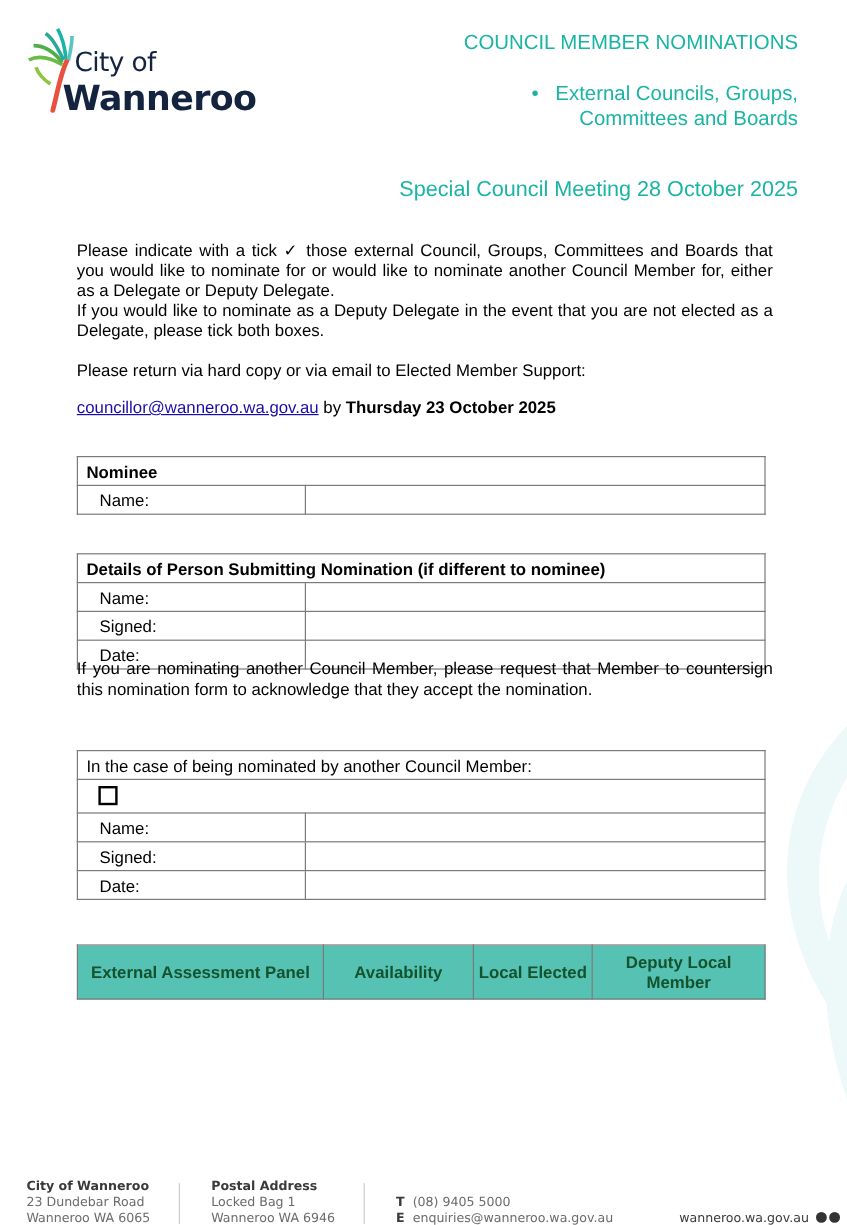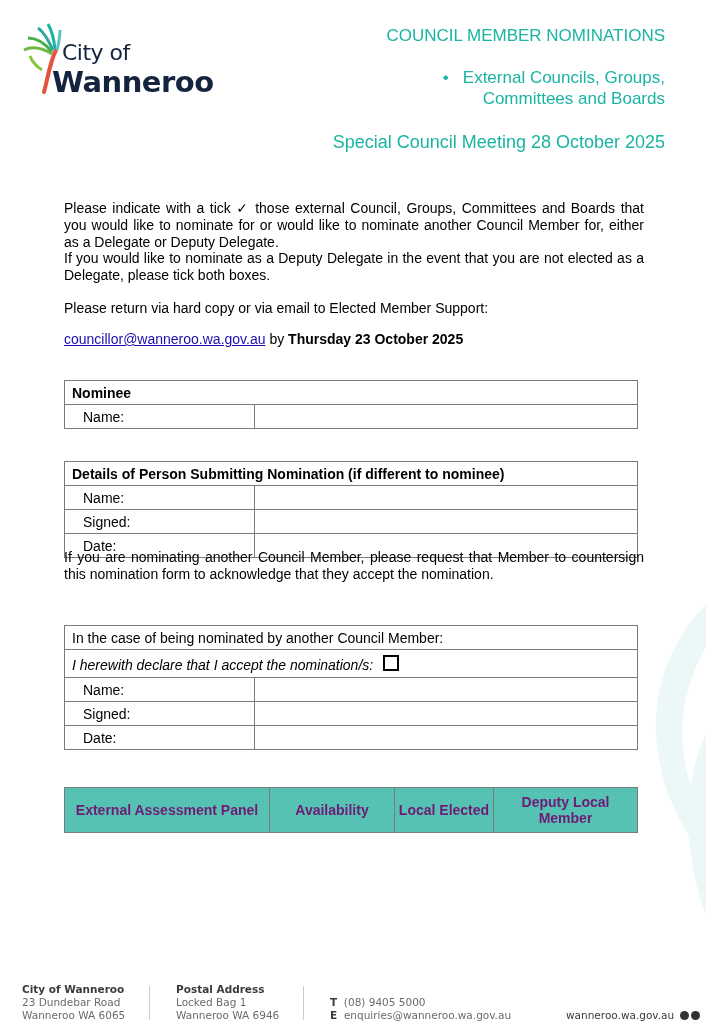--- a/index.html
+++ b/index.html
@@ -8,34 +8,34 @@
     background: #ffffff; font-family: "Liberation Sans", sans-serif; color: #000;
   }
   .watermark { position: absolute; right: -40px; top: 560px; width: 160px; height: 460px; opacity: 0.08; }
   .logo { position: absolute; left: 22px; top: 22px; width: 215px; height: 80px; }
   .logo .text1 { position: absolute; left: 40px; top: 18px; font-size: 22px; color: #14243e; font-family: "DejaVu Sans", sans-serif; letter-spacing: -0.5px; }
   .logo .text2 { position: absolute; left: 30px; top: 43px; font-size: 29px; font-weight: bold; color: #14243e; font-family: "DejaVu Sans", sans-serif; letter-spacing: -0.5px; }
   .logo svg { position: absolute; left: 0; top: 0; }
   .hdr { position: absolute; right: 41px; text-align: right; color: #1ab4a4; font-size: 17px; line-height: 21px; }
   .hdr.title { top: 25px; }
   .hdr.bullet { top: 67px; }
-  .hdr.meeting { top: 132px; font-size: 18px; }
+  .hdr.meeting { top: 147px; font-size: 18px; }
   .hdr.bullet .dot { display: inline-block; margin-right: 14px; }
   .body-text { position: absolute; left: 64px; width: 580px; font-size: 14px; line-height: 17px; text-align: justify; }
   .p1 { top: 200px; } .p2 { top: 250px; } .p3 { top: 300px; } .p4 { top: 331px; }
   .p5 { top: 549px; }
   a.email { color: #1a0dab; text-decoration: underline; }
   table.form { position: absolute; left: 64px; width: 574px; border-collapse: collapse; font-size: 14px; }
   table.form td { border: 1.5px solid #7a7a7a; height: 23px; padding: 0 7px; }
   table.form td.label { width: 164px; padding-left: 18px; }
   table.form td.head { font-weight: bold; }
   .t1 { top: 380px; } .t2 { top: 461px; } .t3 { top: 625px; }
   .checkbox { display: inline-block; width: 12px; height: 12px; border: 2px solid #000; vertical-align: -1px; margin-left: 10px; }
   table.panel { position: absolute; left: 64px; top: 787px; width: 574px; border-collapse: collapse; font-size: 14px; }
-  table.panel th { background: #55c2b4; color: #701a75; font-weight: bold; border: 1.5px solid #7a7a7a; height: 44px; padding: 0 0; text-align: center; line-height: 16px; }
+  table.panel th { background: #55c2b4; color: #14532d; font-weight: bold; border: 1.5px solid #7a7a7a; height: 44px; padding: 0 0; text-align: center; line-height: 16px; }
   table.panel td { border: 1.5px solid #7a7a7a; height: 72px; padding: 0 6px; vertical-align: middle; line-height: 16px; }
   .avail p { margin: 0 0 8px 0; }
   .avail p:last-child { margin-bottom: 0; }
   .footer { position: absolute; top: 983px; font-family: "DejaVu Sans", sans-serif; font-size: 10.5px; line-height: 13px; color: #6b6b6b; }
   .footer b { color: #3a3a3a; font-weight: bold; }
   .f1 { left: 22px; } .f2 { left: 176px; } .f3 { left: 330px; top: 996px; } .f4 { left: 566px; top: 1009px; }
   .vsep { position: absolute; top: 986px; width: 1px; height: 34px; background: #cccccc; }
   .social { display: inline-block; width: 9px; height: 9px; border-radius: 50%; background: #333; margin-left: 2px; vertical-align: -1px; }
 </style>
 </head>
@@ -108,21 +108,21 @@
 
 <div class="body-text p5">If you are nominating another Council Member, please request that Member to countersign this nomination form to acknowledge that they accept the nomination.</div>
 
 <table class="form t3">
   <tbody>
       <tr>
         <td colspan="2">In the case of being nominated by another Council Member:</td>
       </tr>
   <tr>
         <td colspan="2" style="height:27px;">
-    <i>I herewith declare that I accept the nomination/s:</i><span class="checkbox"></span>
+    <span class="checkbox"></span>
   </td>
       </tr>
   <tr>
     <td class="label">Name:</td>
     <td></td>
   </tr>
   <tr>
     <td class="label">Signed:</td>
     <td></td>
   </tr>

